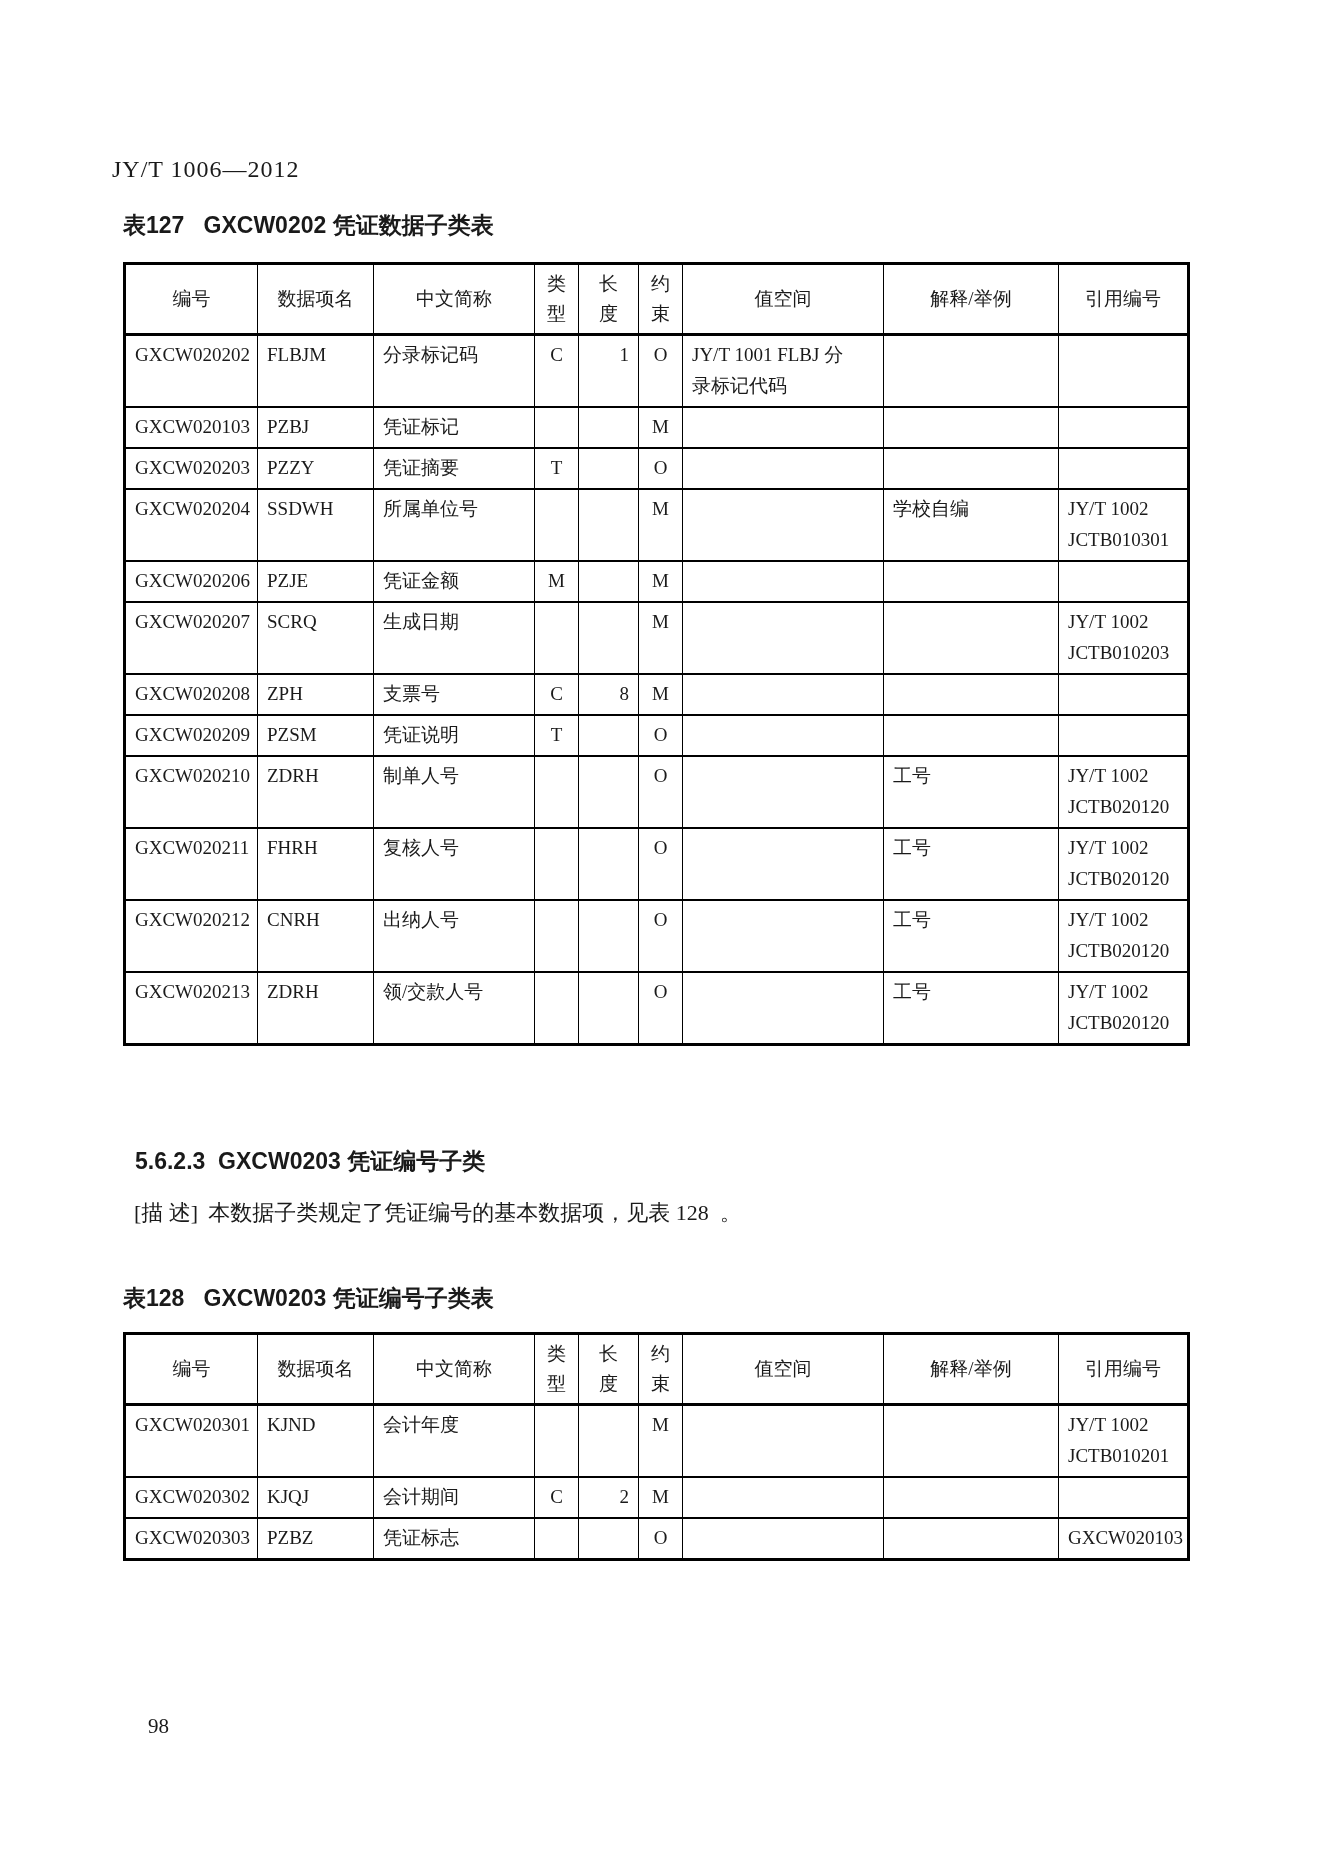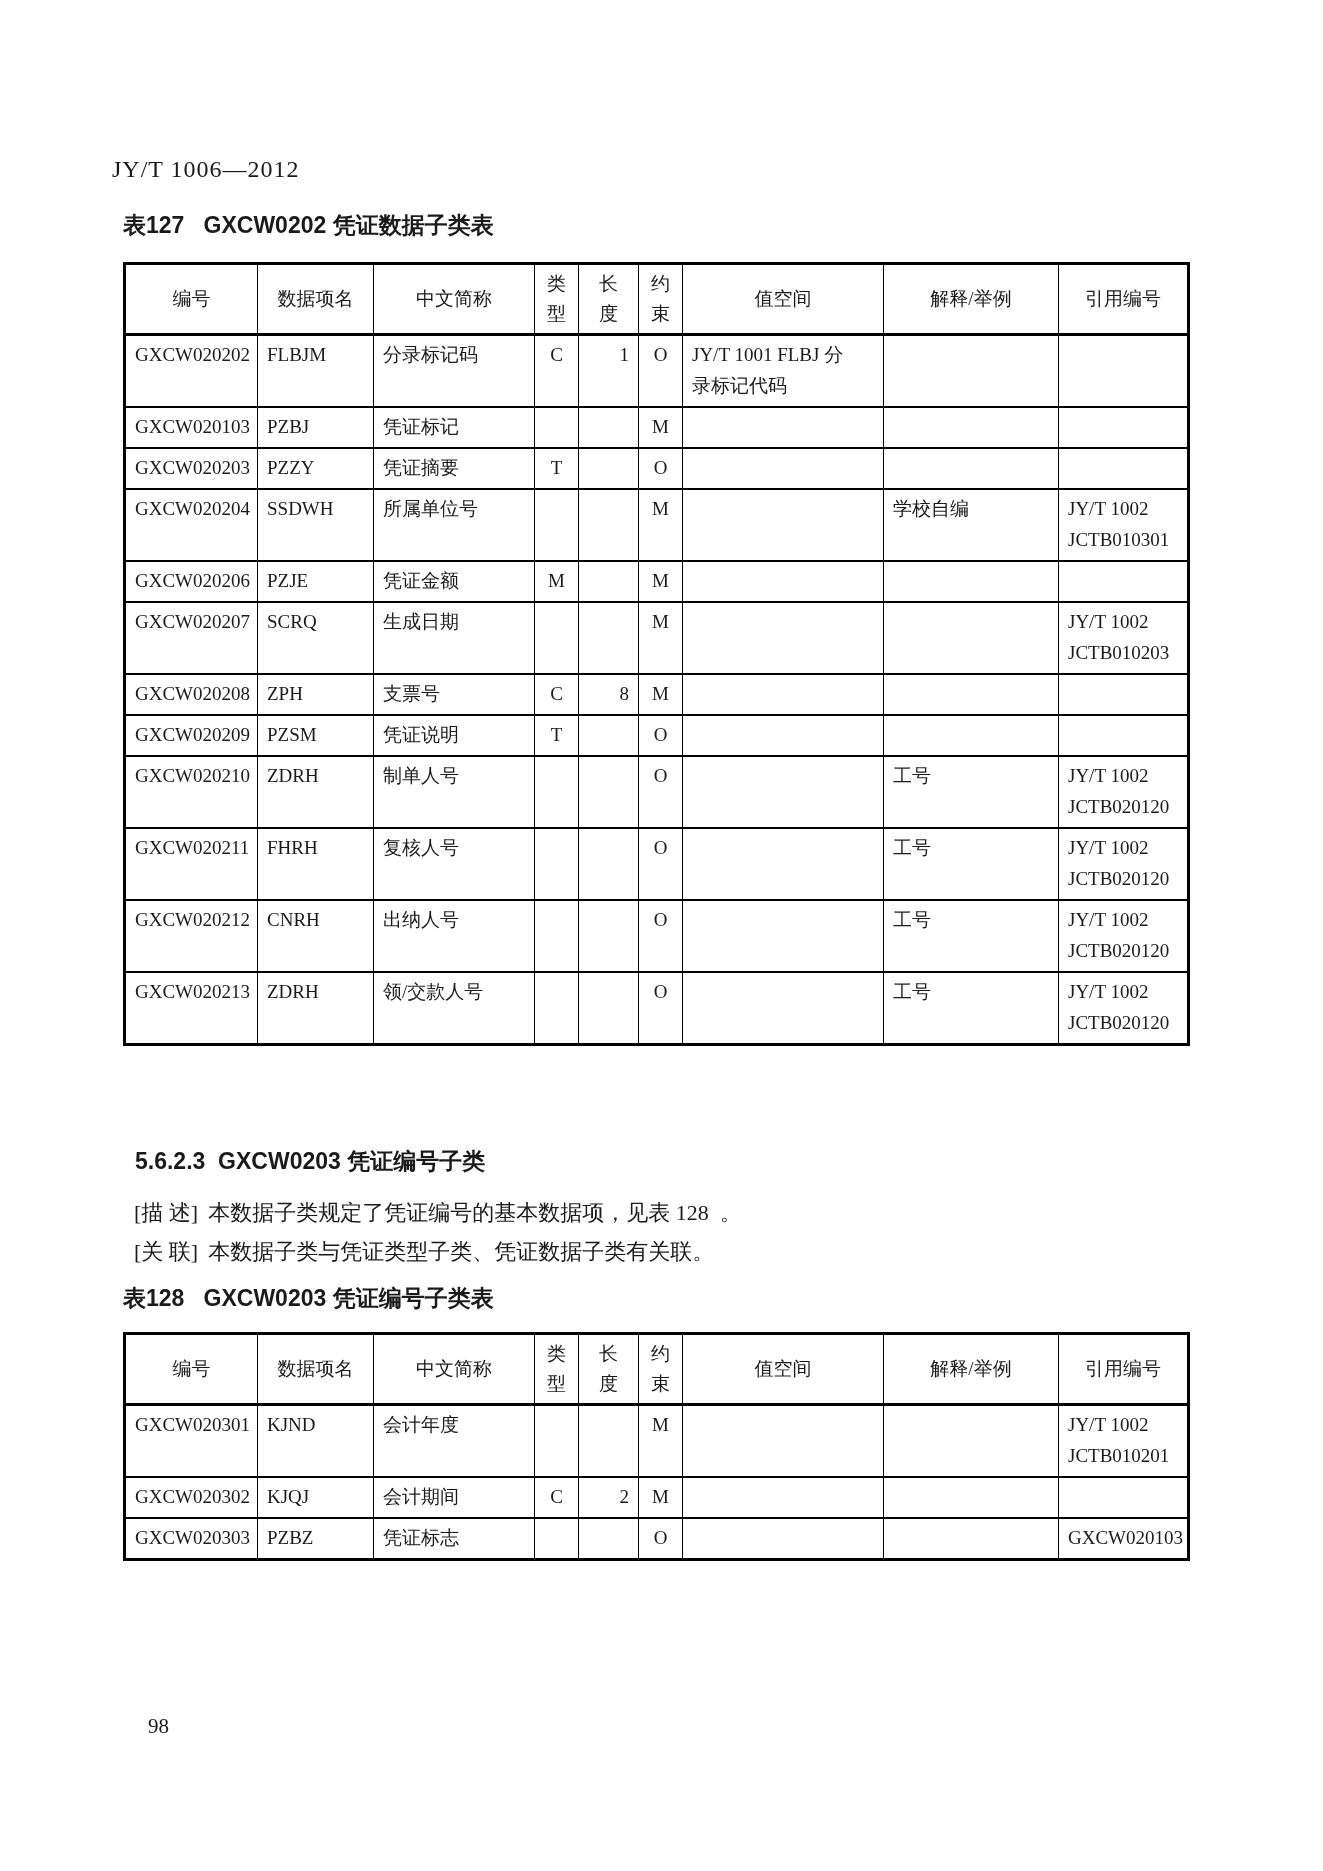--- a/index.html
+++ b/index.html
@@ -286,21 +286,20 @@
     <td class="c-ref">JY/T 1002
 JCTB020120</td>
   </tr>
       </tbody>
   </table>
 
   <div class="section-heading">5.6.2.3  GXCW0203 凭证编号子类</div>
 
   <div class="body-line line-desc"><span class="lbl">[描 述]</span><span>本数据子类规定了凭证编号的基本数据项，见表 128  。</span></div>
 
-  <div class="body-line line-rel"><span class="lbl">[关 联]</span><span>本数据子类与凭证类型子类、凭证数据子类有关联。</span></div>
 
   <div class="table-title title-128">表128   GXCW0203 凭证编号子类表</div>
 
   <table class="data-table table-128">
     <colgroup>
       <col style="width:133px">
         <col style="width:116px">
         <col style="width:161px">
       <col style="width:44px">
         <col style="width:60px">

